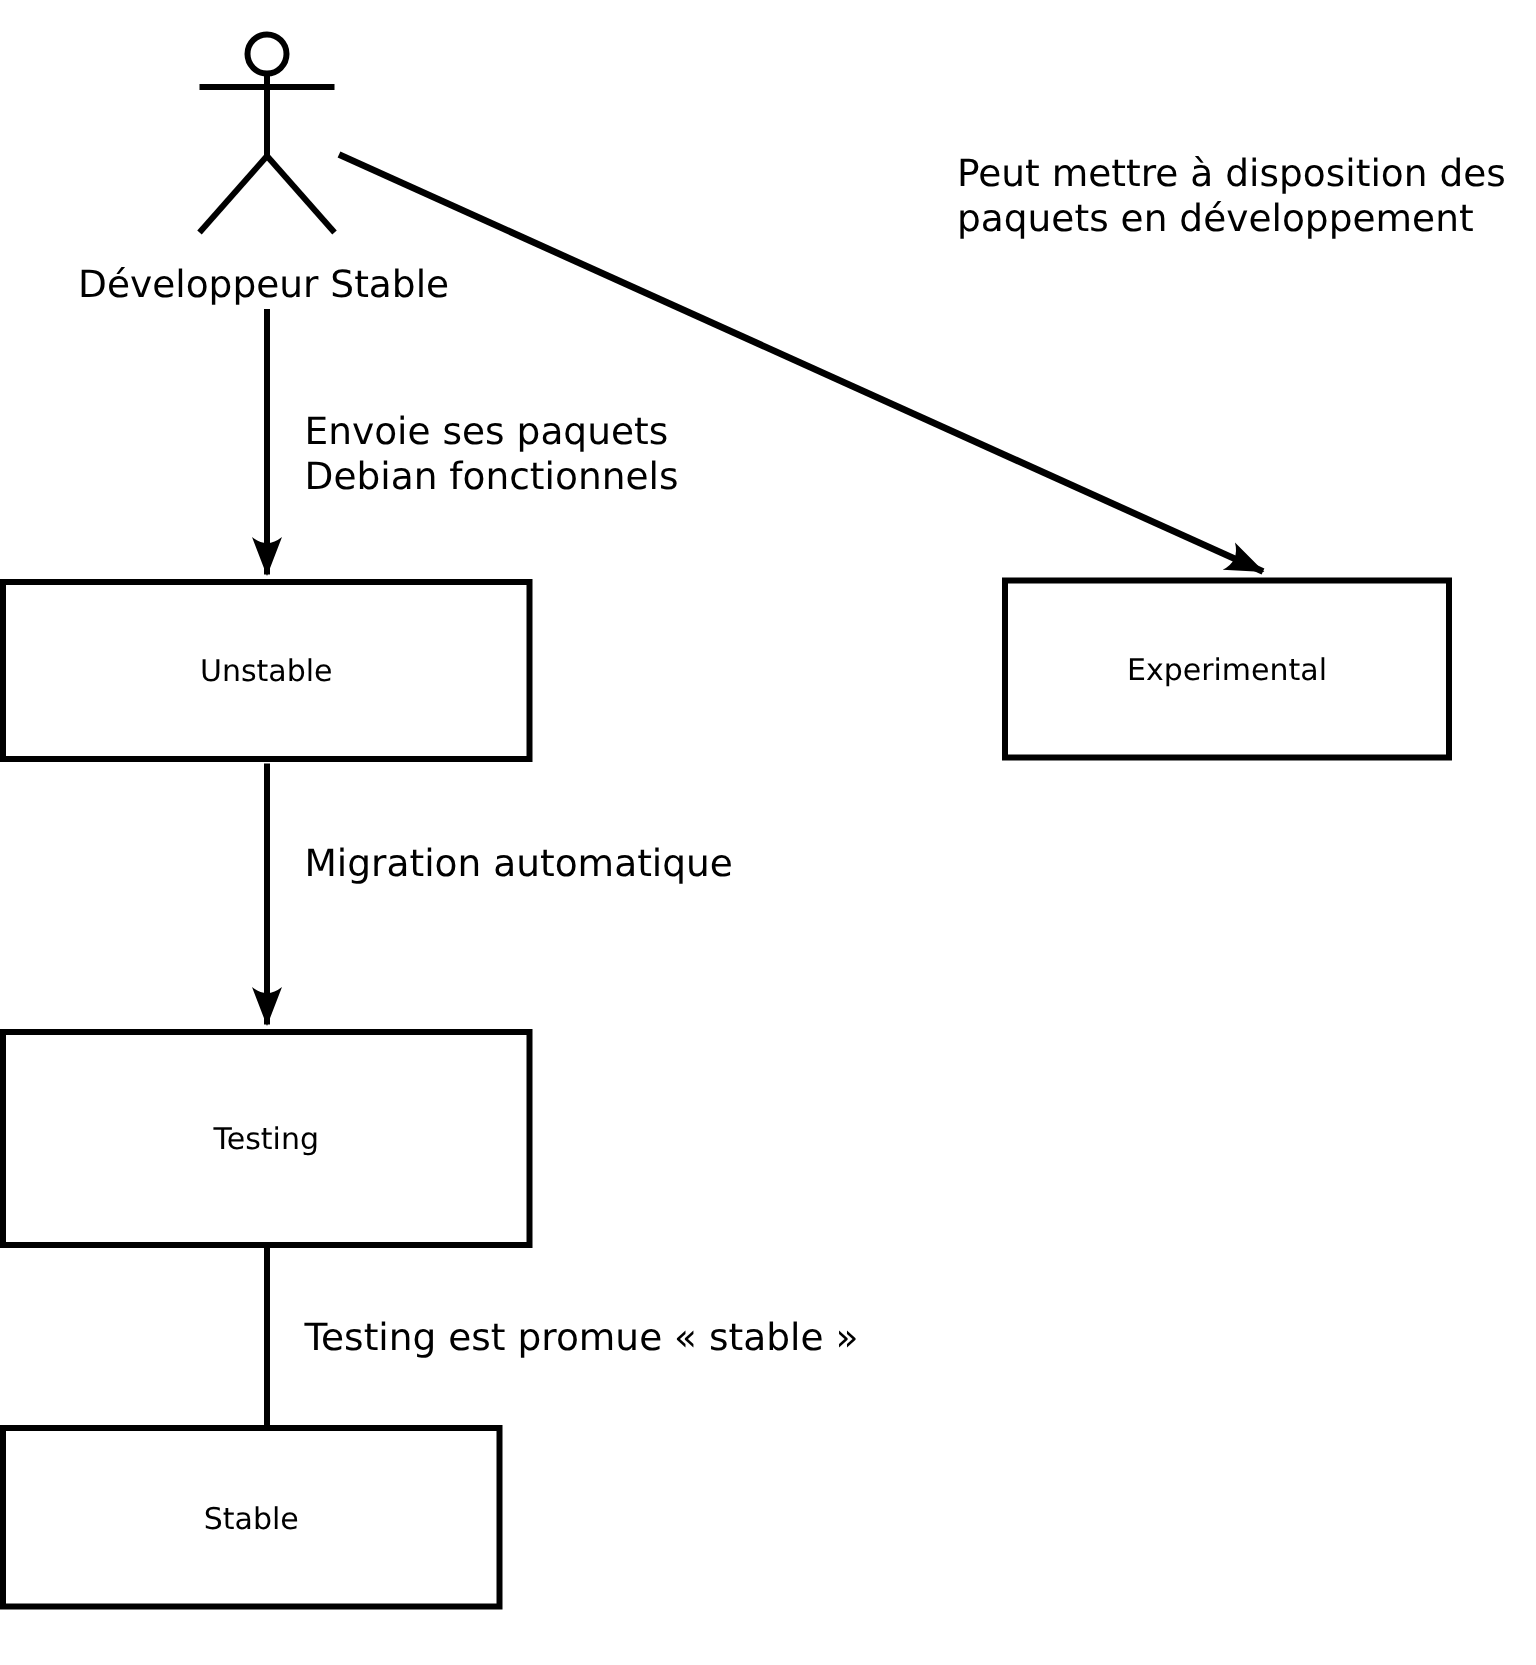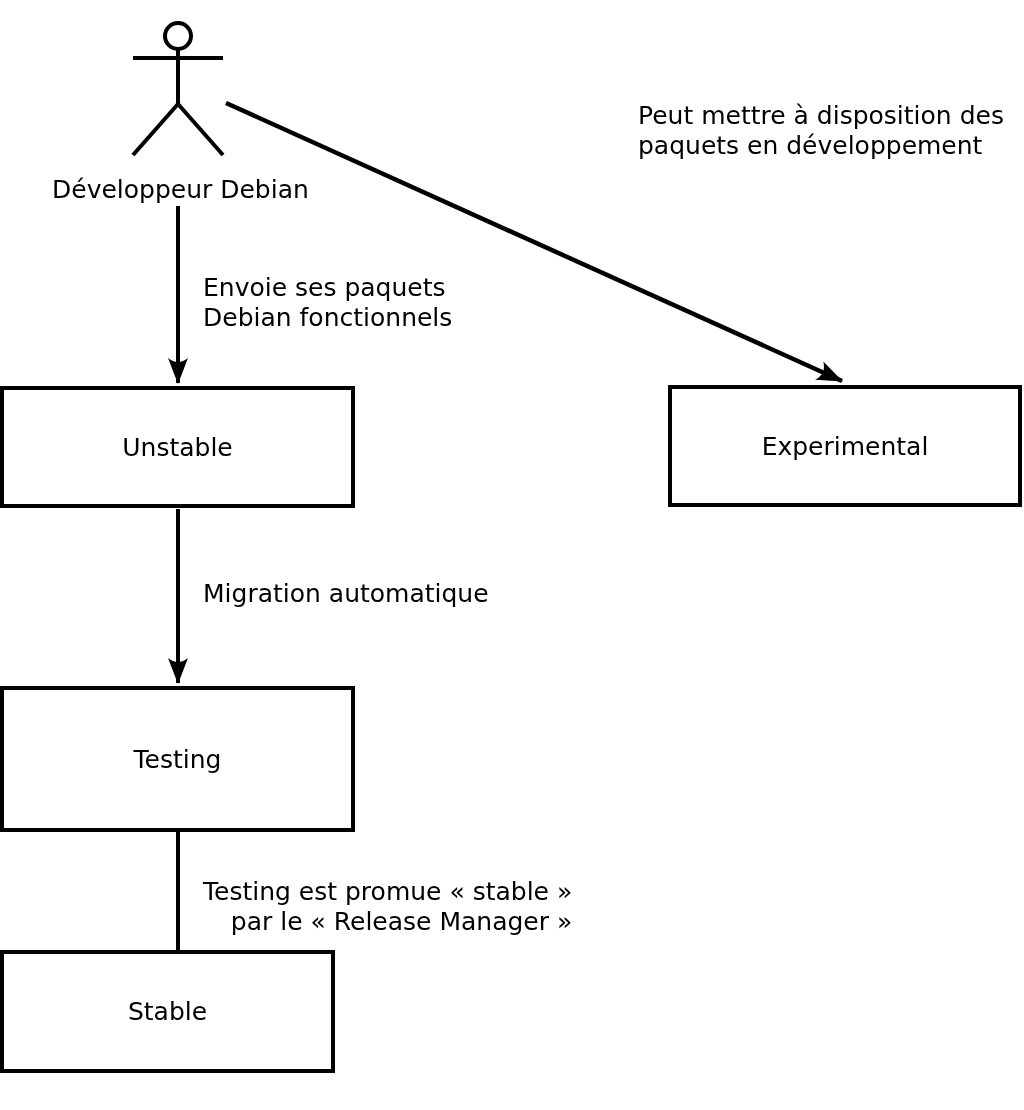--- a/index.html
+++ b/index.html
@@ -24,37 +24,37 @@
     height: 1110px;
   }
   .box {
     position: absolute;
     box-sizing: border-box;
     border: 4px solid #000000;
     background: #ffffff;
     display: flex;
     align-items: center;
     justify-content: center;
-    font-size: 25px;
+    font-size: 20px;
     white-space: nowrap;
   }
   .note {
     position: absolute;
     font-size: 25px;
     line-height: 30px;
     white-space: nowrap;
   }
   #box-unstable     { left: 0px;   top: 386px; width: 355px; height: 122px; }
-  #box-experimental { left: 668px; top: 385px; width: 354px; height: 122px; }
+  #box-experimental { left: 668px; top: 385px; width: 300px; height: 122px; }
   #box-testing      { left: 0px;   top: 686px; width: 355px; height: 146px; }
   #box-stable       { left: 0px;   top: 950px; width: 335px; height: 123px; }
   #label-actor      { left: 52px;  top: 175px; }
   #note-experimental{ left: 638px; top: 101px; }
   #label-upload     { left: 203px; top: 273px; }
-  #label-migration  { left: 203px; top: 579px; }
+  #label-migration  { left: 203px; top: 561px; }
   #label-promotion  { left: 203px; top: 877px; text-align: right; }
 </style>
 </head>
 <body>
 
 <div id="canvas">
 
   <svg id="artwork" viewBox="0 0 1024 1110" xmlns="http://www.w3.org/2000/svg">
     <defs>
       <marker id="arrowhead" markerUnits="userSpaceOnUse" markerWidth="28" markerHeight="24" refX="26" refY="11" orient="auto">
@@ -83,35 +83,34 @@
     <span>Experimental</span>
   </div>
   <div class="box" id="box-testing">
     <span>Testing</span>
   </div>
   <div class="box" id="box-stable">
     <span>Stable</span>
   </div>
 
   <div class="note" id="label-actor">
-    <div>Développeur Debian</div>
+    <div>Développeur Stable</div>
   </div>
 
   <div class="note" id="note-experimental">
     <div>Peut mettre à disposition des</div>
     <div>paquets en développement</div>
   </div>
 
   <div class="note" id="label-upload">
     <div>Envoie ses paquets</div>
     <div>Debian fonctionnels</div>
   </div>
 
   <div class="note" id="label-migration">
     <div>Migration automatique</div>
   </div>
 
   <div class="note" id="label-promotion">
     <div>Testing est promue « stable »</div>
-    <div>par le « Release Manager »</div>
   </div>
 
 </div>
 
 </body></html>

